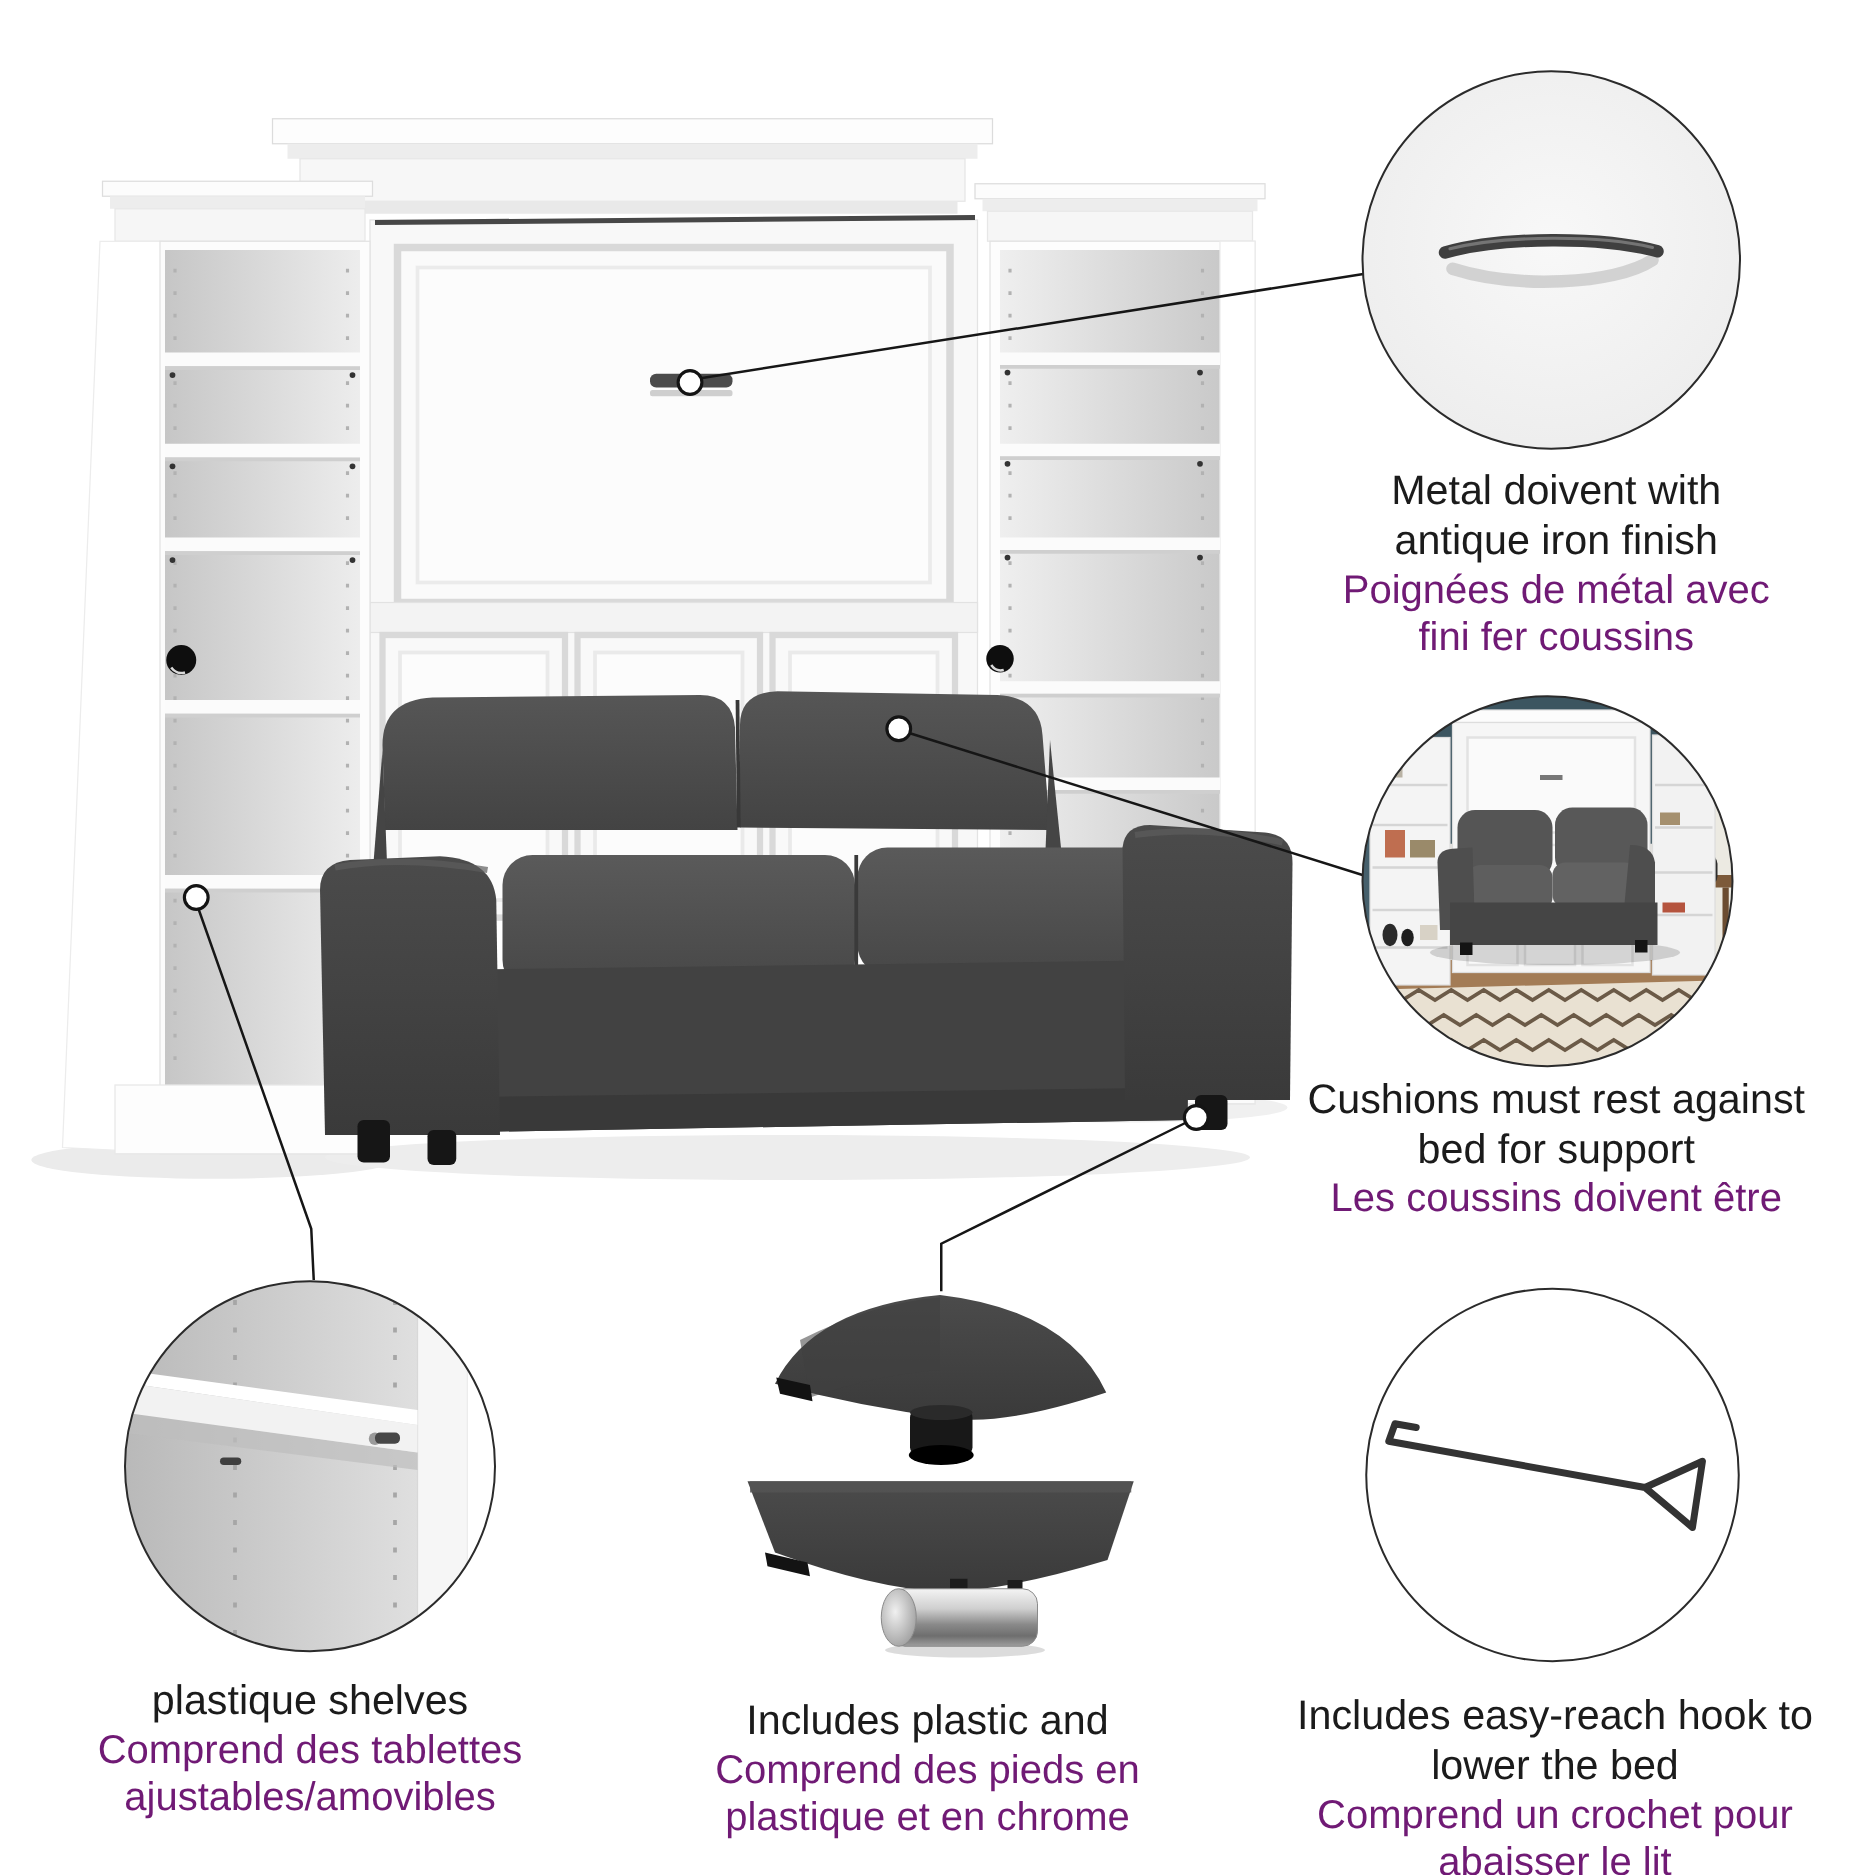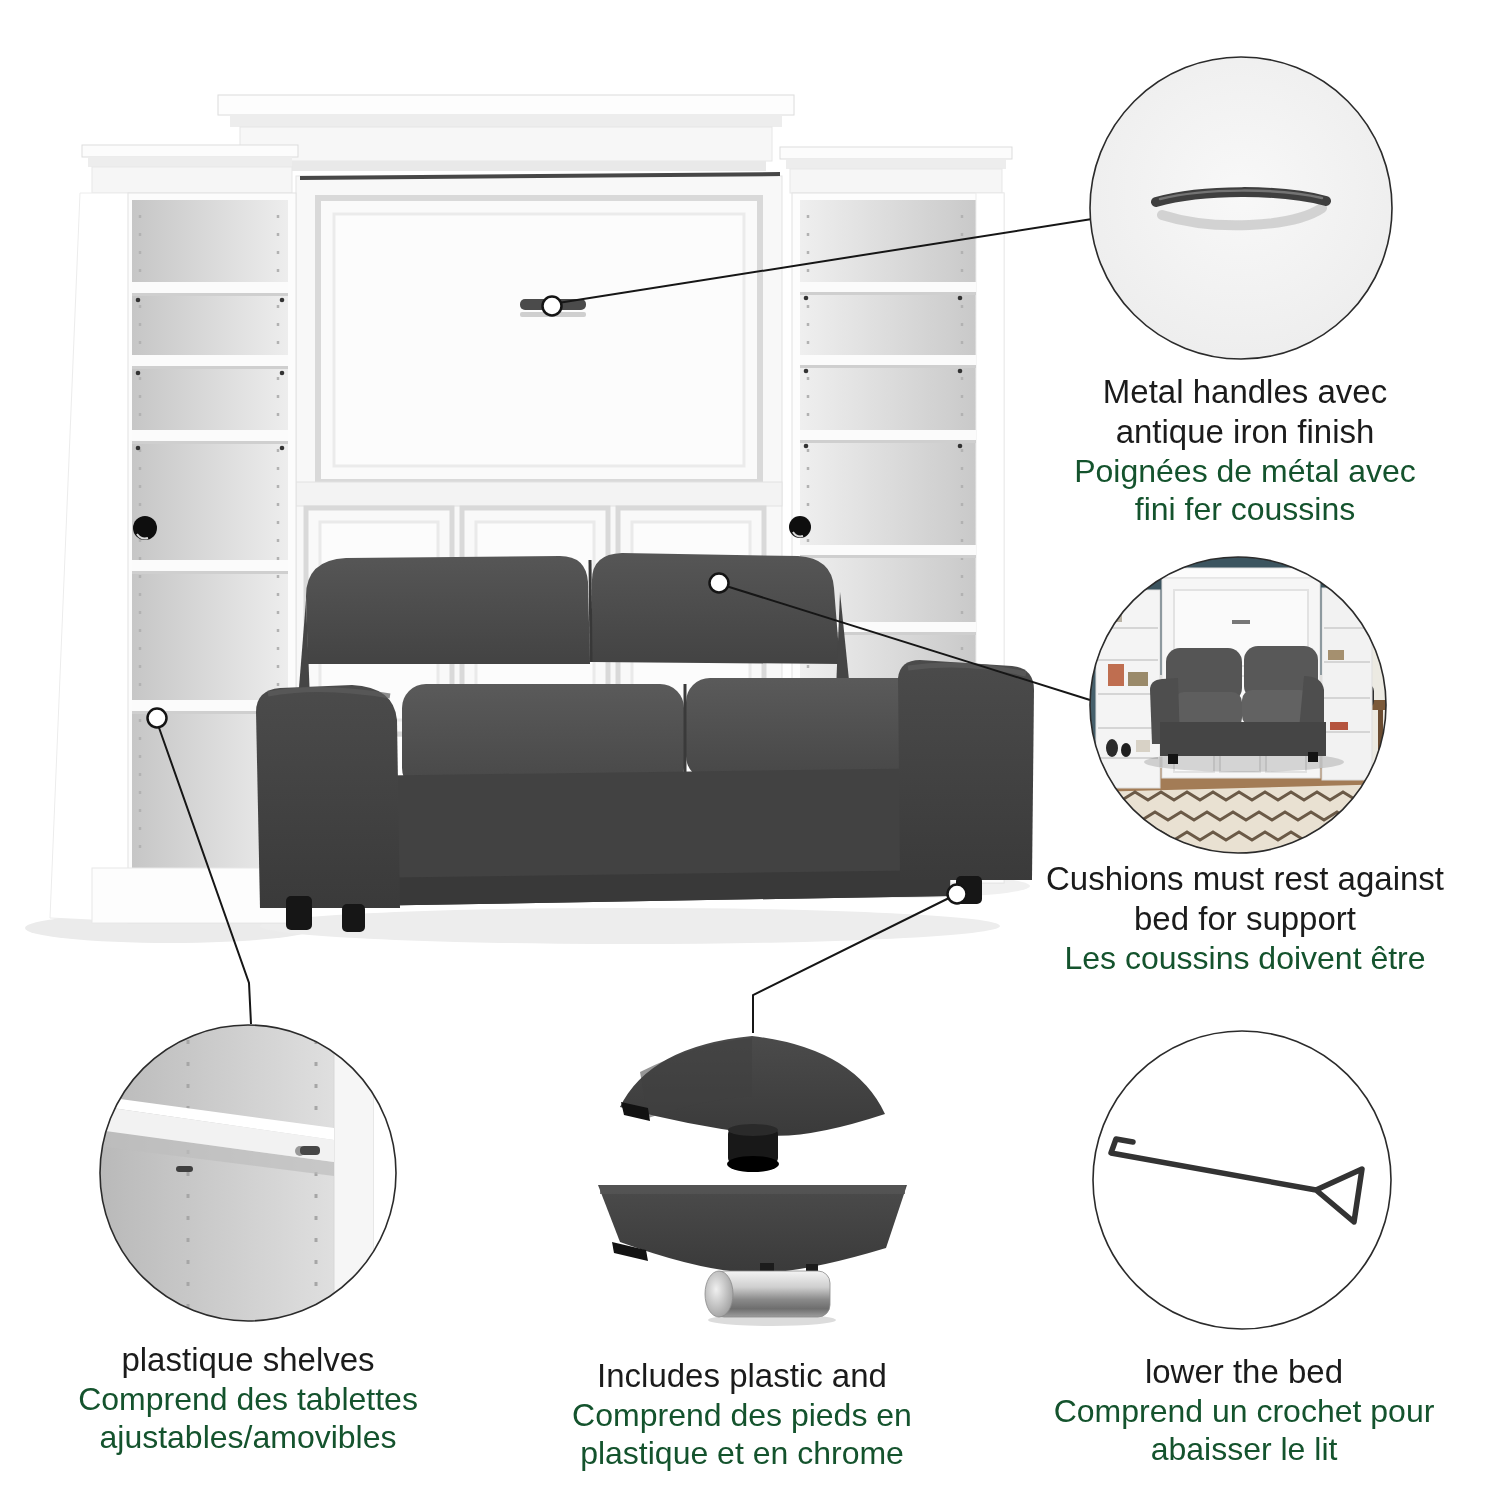--- a/index.html
+++ b/index.html
@@ -1,21 +1,21 @@
 <!DOCTYPE html>
 <html><head>
 <meta charset="utf-8">
 <style>
   html,body{margin:0;padding:0;background:#ffffff;}
   .canvas{position:relative;width:1500px;height:1500px;background:#ffffff;overflow:hidden;
           font-family:"Liberation Sans",sans-serif;}
   .scene{position:absolute;left:0;top:0;}
   .caption{position:absolute;text-align:center;}
   .caption .en{color:#1b1b1b;font-size:33px;line-height:40px;font-weight:500;}
-  .caption .fr{color:#14532d;font-size:32px;line-height:38px;font-weight:400;}
+  .caption .fr{color:#701a75;font-size:32px;line-height:38px;font-weight:400;}
 </style>
 </head>
 <body>
 
 <div class="canvas">
 
 <svg class="scene" width="1500" height="1500" viewBox="0 0 1500 1500">
   <defs>
     <linearGradient id="gIntL" x1="0" y1="0" x2="1" y2="0">
       <stop offset="0" stop-color="#c6c6c6"></stop>
@@ -337,21 +337,21 @@
     </g>
   </g>
 
   <g>
     <circle cx="1242" cy="1180" r="149" fill="#ffffff" stroke="#2b2b2b" stroke-width="1.6"></circle>
     <path d="M1133,1142 L1116,1139 L1111,1153 L1316,1190 L1362,1169 L1354,1222 L1316,1190" fill="none" stroke="#333333" stroke-width="5.5" stroke-linejoin="round" stroke-linecap="round"></path>
   </g>
 </svg>
 
 <div class="caption" style="left:1005px;top:372px;width:480px">
-  <div class="en">Metal handles avec</div>
+  <div class="en">Metal doivent with</div>
   <div class="en">antique iron finish</div>
   <div class="fr">Poignées de métal avec</div>
   <div class="fr">fini fer coussins</div>
 </div>
 
 <div class="caption" style="left:1000px;top:859px;width:490px">
   <div class="en">Cushions must rest against</div>
   <div class="en">bed for support</div>
   <div class="fr">Les coussins doivent être</div>
 </div>
@@ -362,18 +362,19 @@
   <div class="fr">ajustables/amovibles</div>
 </div>
 
 <div class="caption" style="left:522px;top:1356px;width:440px">
   <div class="en">Includes plastic and</div>
   <div class="fr">Comprend des pieds en</div>
   <div class="fr">plastique et en chrome</div>
 </div>
 
 <div class="caption" style="left:998px;top:1352px;width:492px">
+  <div class="en">Includes easy-reach hook to</div>
   <div class="en">lower the bed</div>
   <div class="fr">Comprend un crochet pour</div>
   <div class="fr">abaisser le lit</div>
 </div>
 
 </div>
 
 </body></html>

